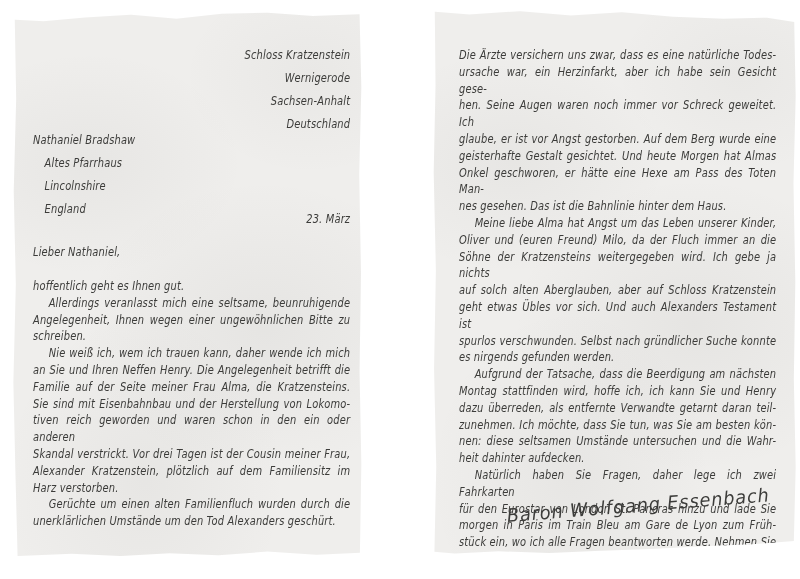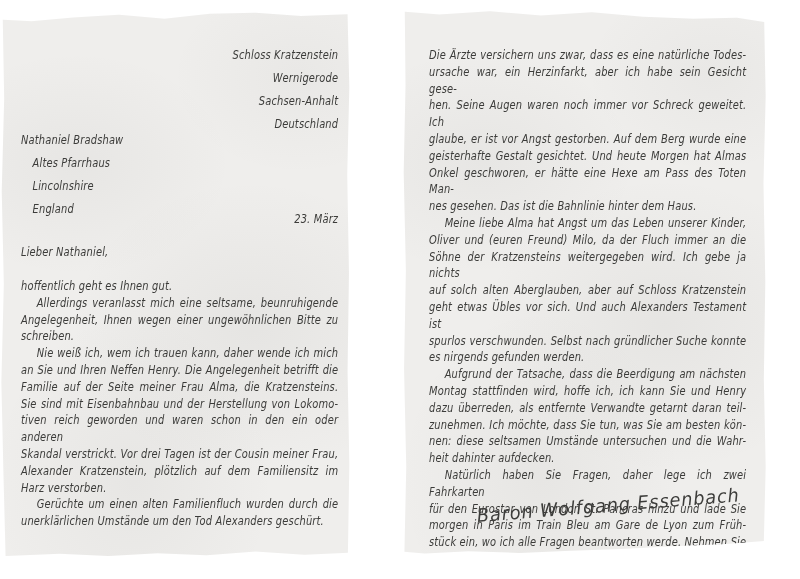--- a/index.html
+++ b/index.html
@@ -21,28 +21,28 @@
       radial-gradient(ellipse 260px 210px at 72% 58%, rgba(80,80,75,0.06), transparent 70%),
       radial-gradient(ellipse 200px 240px at 38% 86%, rgba(80,80,75,0.05), transparent 70%),
       radial-gradient(ellipse 180px 140px at 85% 12%, rgba(80,80,75,0.04), transparent 70%),
       var(--paper,#efeeec);
     filter:drop-shadow(0 1px 2px rgba(70,70,70,0.18));
     color:var(--ink,#3c3c3a);
     font-style:italic;
     letter-spacing:0.2px;
   }
   .page-left{
-    left:0;top:11px;width:350px;height:546px;
+    left:12px;top:11px;width:350px;height:546px;
     clip-path:polygon(0.8% 1.6%, 9% 1.9%, 21% 1.2%, 34% 0.7%, 47% 1.4%, 60% 0.5%, 73% 0.3%, 86% 0.9%, 99.3% 0.6%,
       99.8% 14%, 99.2% 30%, 99.7% 48%, 99.3% 66%, 99.8% 83%, 99.4% 99.2%,
       87% 99.6%, 73% 99.0%, 59% 99.7%, 45% 99.3%, 31% 99.8%, 17% 99.4%, 1.6% 99.8%,
       1.0% 85%, 0.4% 68%, 1.1% 50%, 0.5% 33%, 1.2% 16%);
   }
   .page-right{
-    left:403px;top:9px;width:363px;height:545px;
+    left:433px;top:9px;width:363px;height:545px;
     clip-path:polygon(0.5% 0.5%, 10% 1%, 24% 0.4%, 38% 1.2%, 52% 0.6%, 66% 1.4%, 80% 1.8%, 92% 1.6%, 99.5% 2.4%,
       99.9% 16%, 99.3% 32%, 99.8% 50%, 99.4% 68%, 99.9% 84%, 99.4% 97.6%,
       88% 98.2%, 74% 98.6%, 60% 99.1%, 46% 99.4%, 32% 99.8%, 18% 99.5%, 6% 99.9%, 0.4% 99.6%,
       0.9% 84%, 0.3% 66%, 0.8% 48%, 0.2% 30%, 0.7% 14%);
   }
   .inner{
     position:absolute;top:0;height:100%;width:385px;
     transform:scaleX(0.824);transform-origin:0 0;
     font-size:12px;line-height:16.8px;
   }

